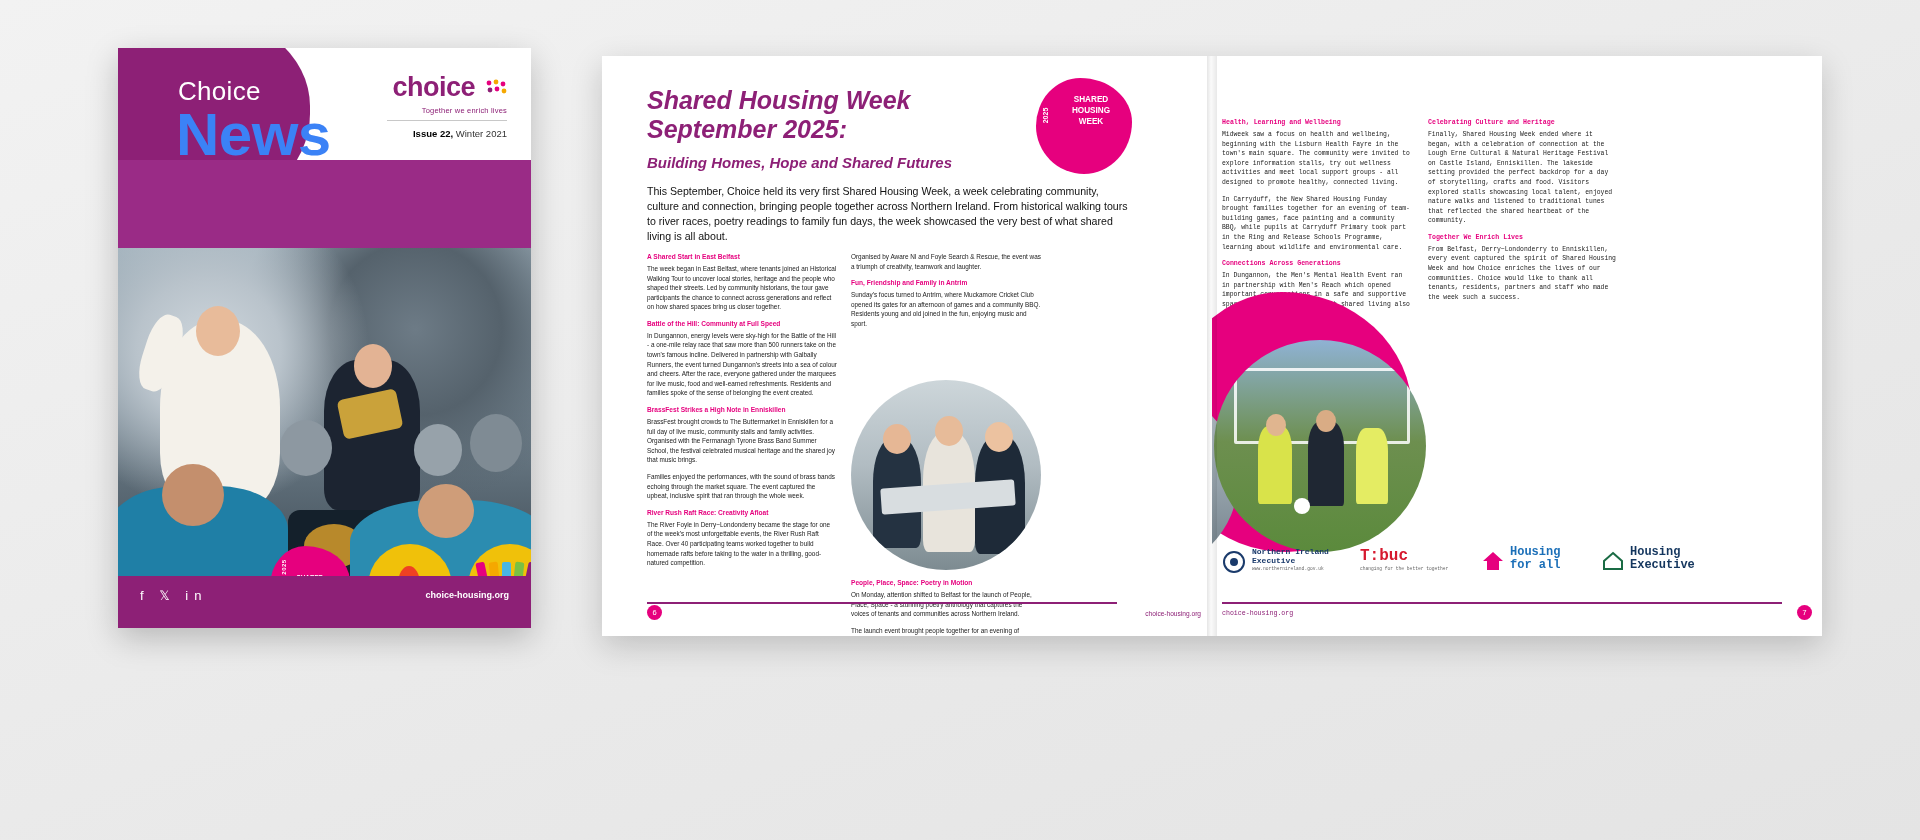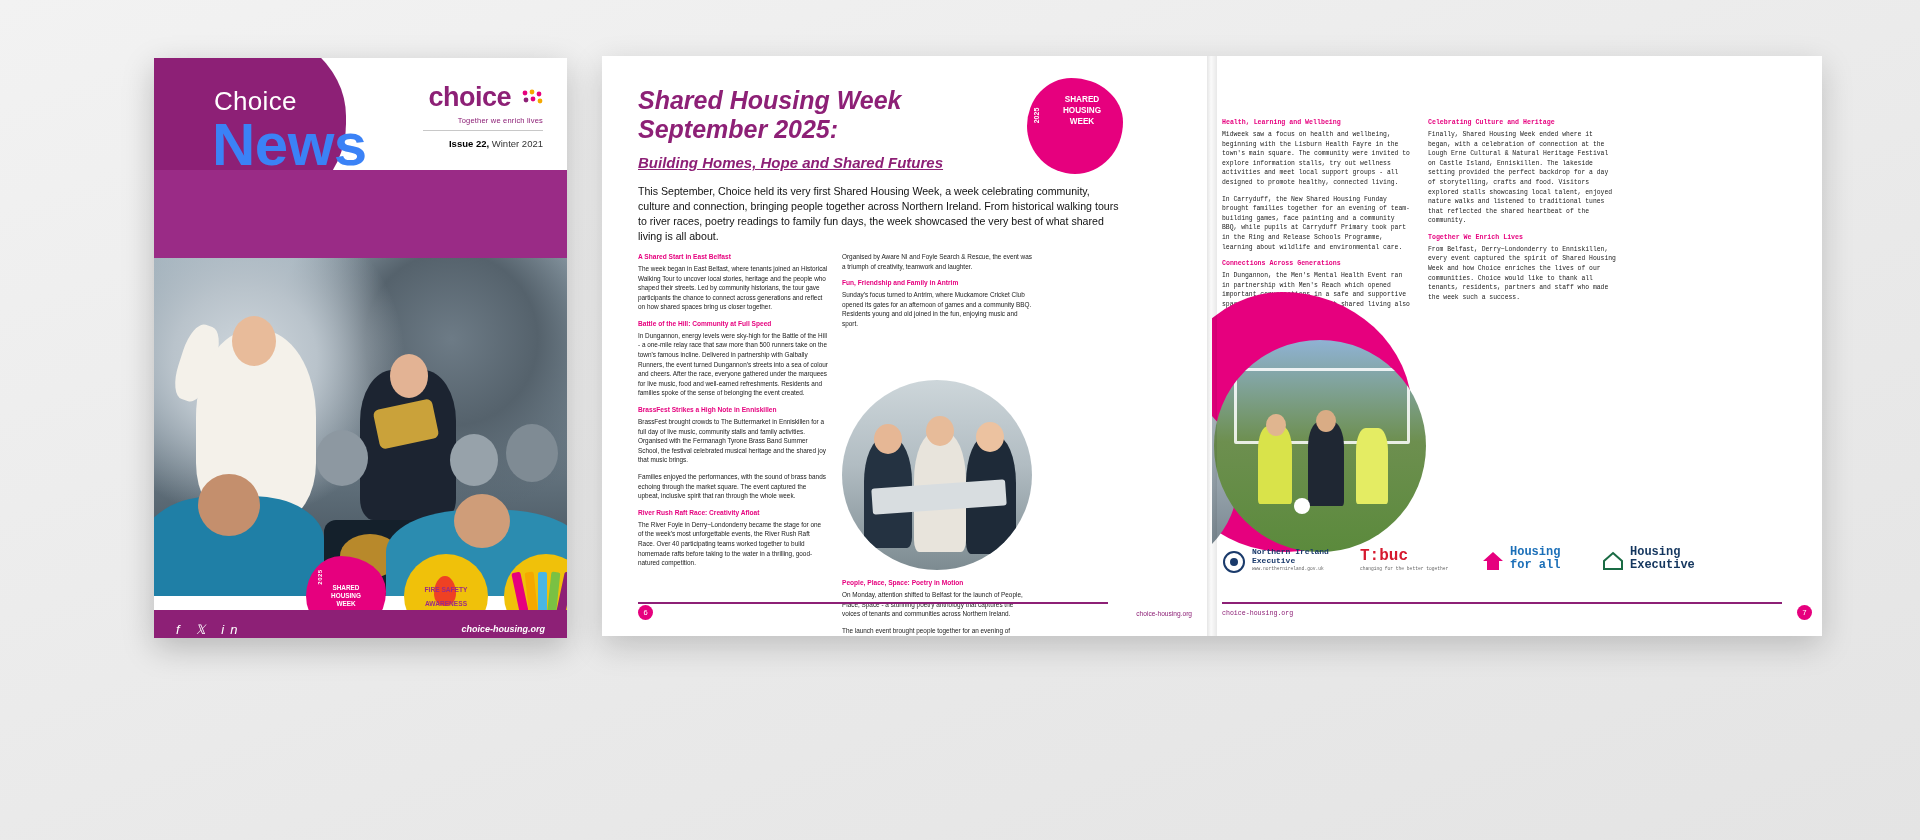--- a/index.html
+++ b/index.html
@@ -14,26 +14,25 @@
   .stage {
     position: relative;
     width: 1920px;
     height: 840px;
     background: linear-gradient(160deg,#f2f2f2 0%, #e9e9e9 60%, #e4e4e4 100%);
   }
 
   
   .cover {
     position: absolute;
-    left: 118px; top: 58px;
+    left: 118px; top: 48px;
     width: 413px; height: 580px;
     background: #ffffff;
     box-shadow: 0 10px 30px rgba(0,0,0,.22);
     overflow: hidden;
-    margin-left: 36px;
   }
   .cover-top {
     position: absolute; left:0; top:0; width: 413px; height: 112px;
     background:#fff;
   }
   .blob-purple {
     position:absolute; left:-46px; top:-36px; width:238px; height:200px;
     background:#8d2076;
     border-radius: 50% 50% 48% 52% / 52% 48% 50% 50%;
   }
@@ -114,47 +113,47 @@
   .flame { position:absolute; left:280px; top:48px; width:22px; height:30px; background:#ef4123;
            border-radius: 50% 50% 50% 50% / 60% 60% 40% 40%; }
   .pencils { position:absolute; left:360px; top:44px; width:62px; height:48px; }
   .pencil { position:absolute; width:9px; height:46px; border-radius:2px; }
 
   .cover-caps { position:absolute; left:0; top:560px; width:413px; color:#6d2060;
      font-size:7.2px; text-align:center; }
   .cap { position:absolute; width:110px; text-align:center; line-height:1.35; }
   .cap b { display:block; font-size:7.2px; }
   .cover-footer {
-    position:absolute; left:0; bottom:0; width:413px; height:28px; background:#8d2076;font-style:italic;
+    position:absolute; left:0; bottom:0; width:413px; height:52px; background:#8d2076;
   }
   .social { position:absolute; left:22px; top:12px; color:#fff; font-size:13px; letter-spacing:6px; }
   .cover-url { position:absolute; right:22px; top:14px; color:#fff; font-size:9px; font-weight:bold; }
 
   
   .spread {
     position:absolute; left:602px; top:56px; width:1220px; height:580px;
     background:#fff;
     box-shadow: 0 10px 30px rgba(0,0,0,.18);
   }
   .page { position:absolute; top:0; height:580px; background:#fff; overflow:hidden;}
-  .page.left { left:0; width:610px;padding-left:16px; }
+  .page.left { left:9px; width:610px;padding-left:16px; }
   .page.right { left:610px; width:610px;font-family:Liberation Mono, monospace; }
   .gutter {
     position:absolute; left:605px; top:0; width:10px; height:580px;
     background:linear-gradient(90deg, rgba(0,0,0,.10), rgba(0,0,0,.02) 40%, rgba(0,0,0,.09));
   }
 
   .headline {
     position:absolute; left:36px; top:30px; width:370px;
     color:#8d2076; font-size:25px; font-style:italic; font-weight:bold;
     line-height:1.15;
   }
   .subhead {
     position:absolute; left:36px; top:98px; width:420px;
-    color:#8d2076; font-size:15px; font-style:italic; font-weight:bold;text-decoration:underline;
+    color:#8d2076; font-size:15px; font-style:italic; font-weight:bold;
   }
   .flower-lg {
     position:absolute; left:425px; top:22px; width:96px; height:96px;
     background:#e6007e; border-radius: 46% 54% 50% 50% / 50% 46% 54% 50%;
   }
   .flower-lg-txt {
     position:absolute; left:447px; top:38px; width:66px;
     color:#fff; font-size:8.2px; font-weight:bold; line-height:1.35; text-align:center;
   }
   .flower-lg-year {

